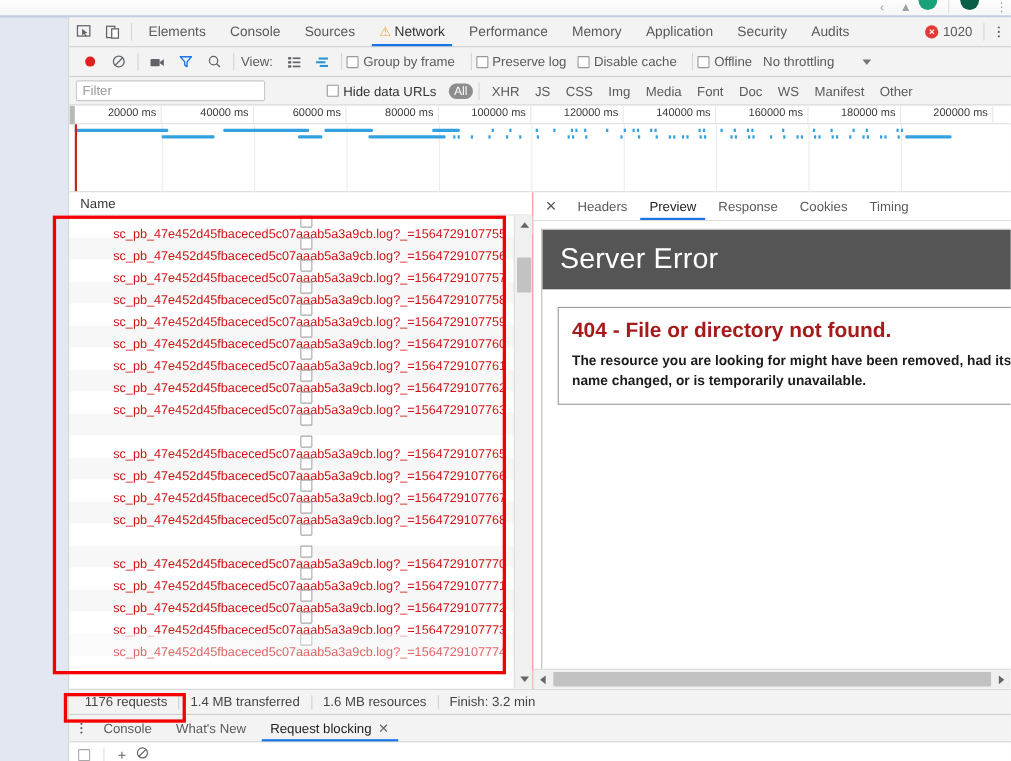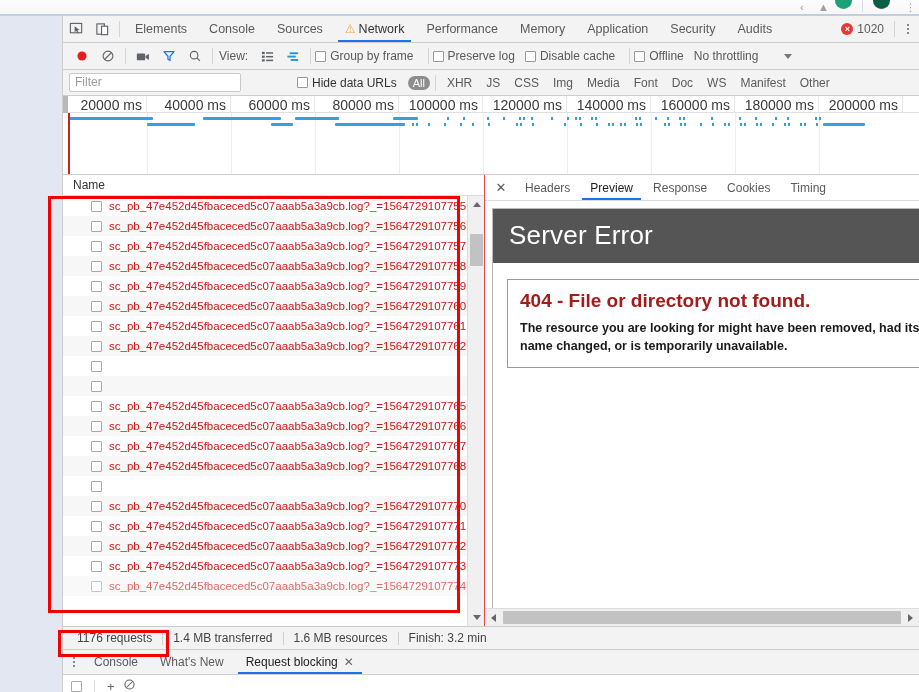--- a/index.html
+++ b/index.html
@@ -174,21 +174,21 @@
   .ov-ruler {
     position: relative; height: 17px;
     border-bottom: 1px solid #e0e0e0;
   }
   .ov-tick {
     position: absolute; top: 0; height: 17px;
     border-right: 1px solid #e8e8e8;
   }
   .ov-tick span {
     position: absolute; right: 4px; top: 1px;
-    font-size: 14px; color: #3a3a3a;
+    font-size: 10px; color: #3a3a3a;
     white-space: nowrap;
   }
   .ov-grid {
     position: absolute; top: 17px; bottom: 0;
     width: 1px; background: #ededed;
   }
   .ov-body { position: absolute; left: 0; right: 0; top: 17px; bottom: 0; }
   .ov-bar {
     position: absolute; height: 3px; background: #33a1e0; border-radius: 1px;
   }
@@ -222,24 +222,25 @@
     display: flex; align-items: center;
     padding-left: 10px;
     font-size: 12px; color: #333;
   }
   .req-list {
     position: absolute; left: 0; right: 0; top: 21px; bottom: 0;
     overflow: hidden;
   }
   .req-row {
     height: 20px; display: flex; align-items: center;
-    padding-left: 28px;
+    padding-left: 16px;
     font-size: 11.5px;
     color: #d01414;
     white-space: nowrap;
+    flex-direction: column;
   }
   .req-row:nth-child(odd) { background: #ffffff; }
   .req-row:nth-child(even) { background: #f7f7f7; }
   .req-cbx {
     width: 11px; height: 11px; border: 1px solid #a8a8a8; background: #fff;
     margin-right: 7px; flex: none; border-radius: 1px;
   }
   .req-row.faded { opacity: .65; }
 
   
@@ -682,20 +683,21 @@
             <div class="req-row">
               <span class="req-cbx"></span>
               <span>sc_pb_47e452d45fbaceced5c07aaab5a3a9cb.log?_=1564729107761</span>
             </div>
             <div class="req-row">
               <span class="req-cbx"></span>
               <span>sc_pb_47e452d45fbaceced5c07aaab5a3a9cb.log?_=1564729107762</span>
             </div>
             <div class="req-row">
               <span class="req-cbx"></span>
+              <span>sc_pb_47e452d45fbaceced5c07aaab5a3a9cb.log?_=1564729107763</span>
             </div>
             <div class="req-row">
               <span class="req-cbx"></span>
             </div>
             <div class="req-row">
               <span class="req-cbx"></span>
               <span>sc_pb_47e452d45fbaceced5c07aaab5a3a9cb.log?_=1564729107765</span>
             </div>
             <div class="req-row">
               <span class="req-cbx"></span>

